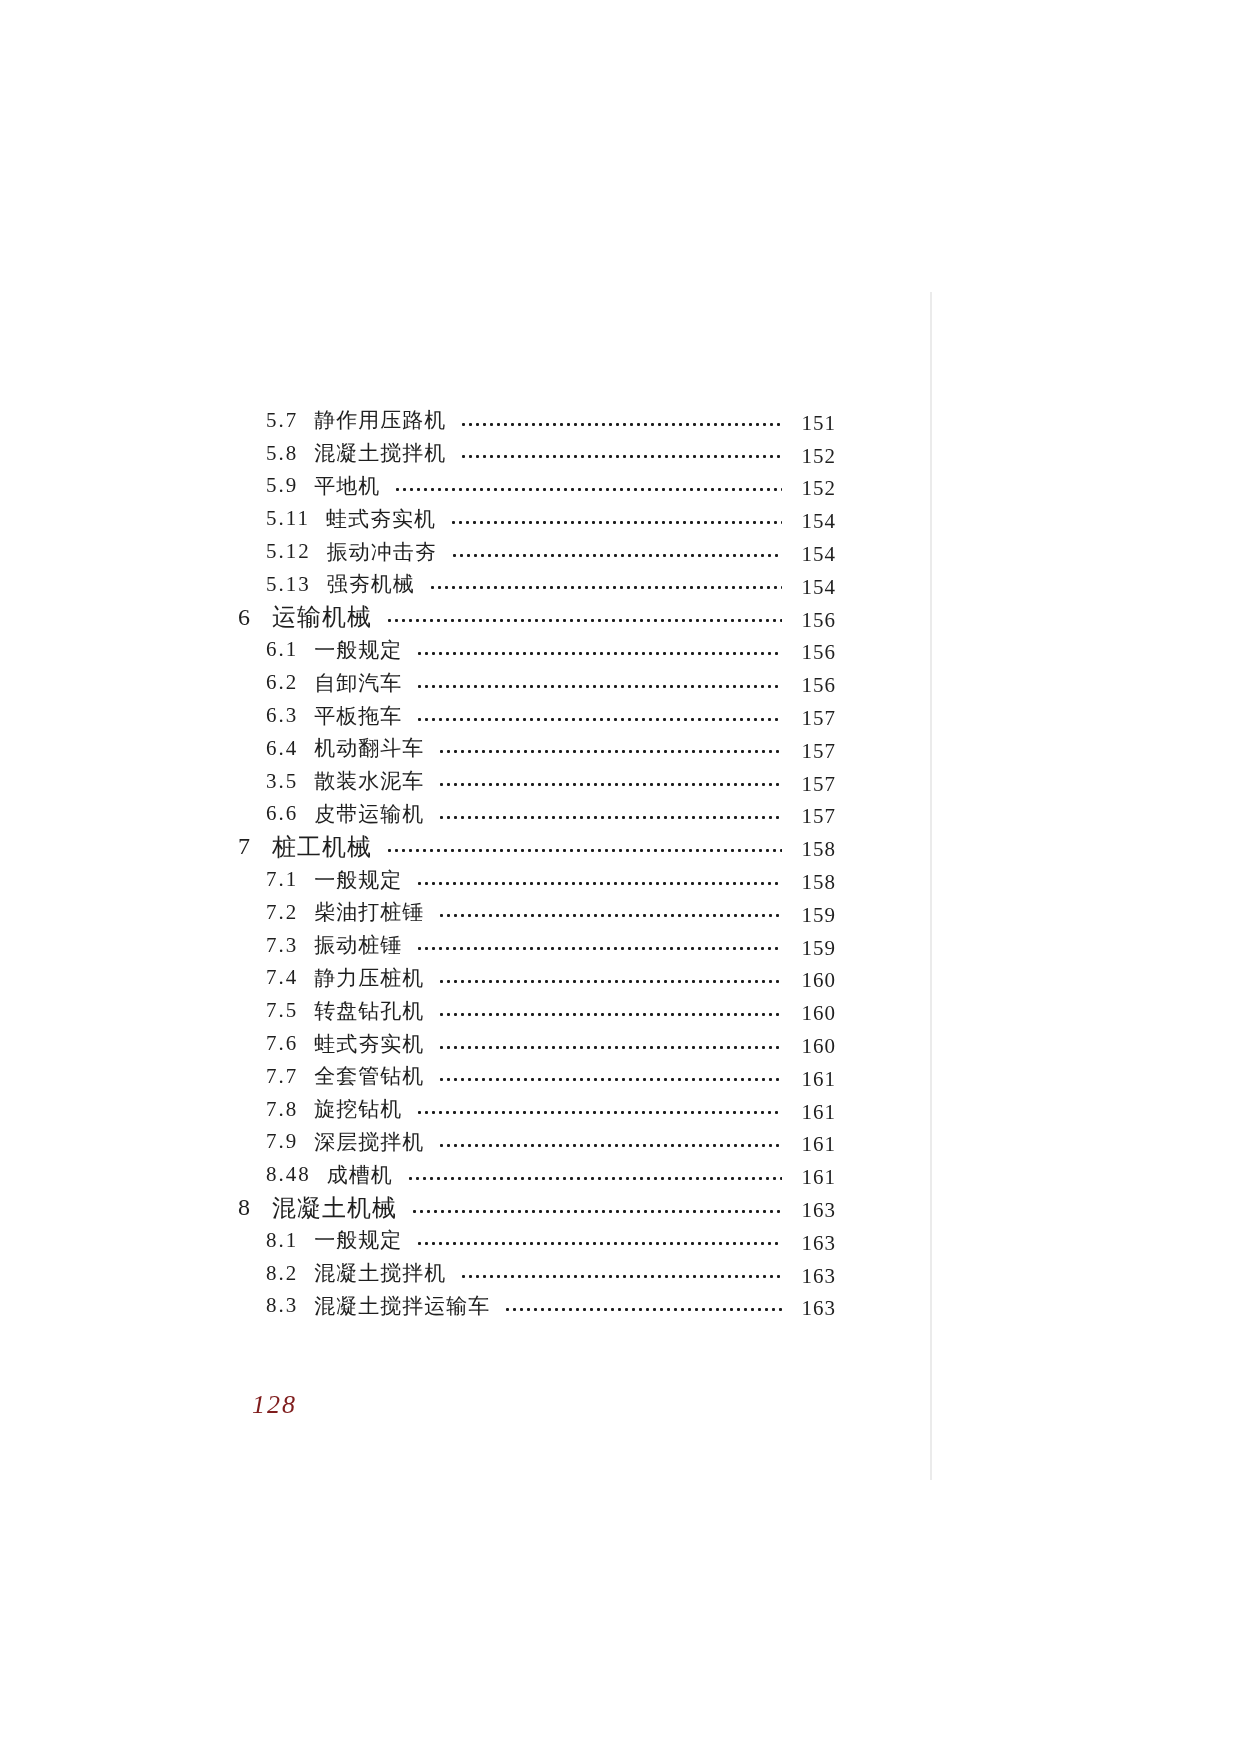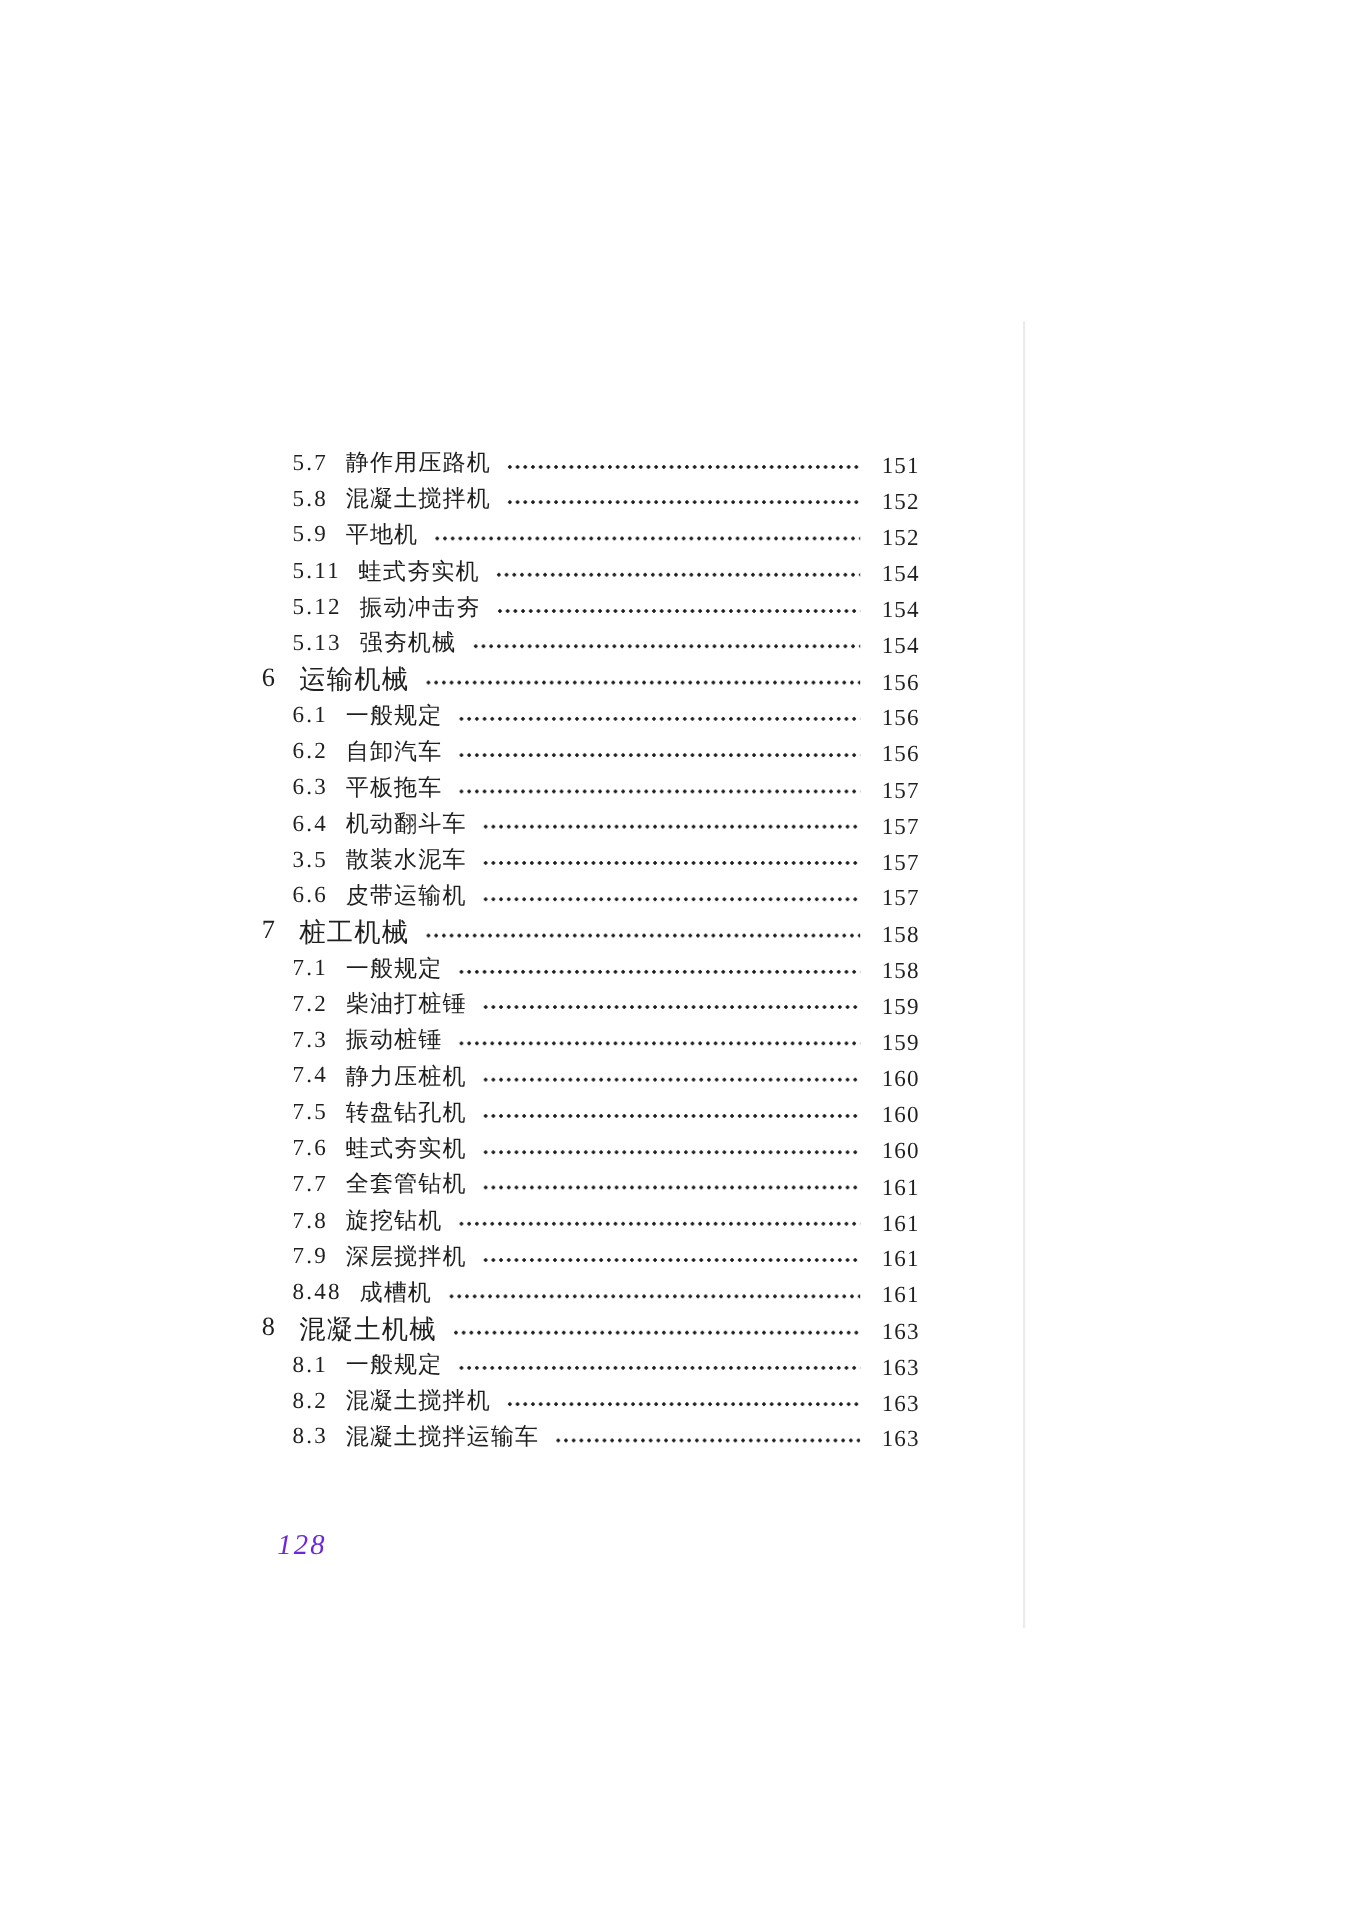--- a/index.html
+++ b/index.html
@@ -73,21 +73,21 @@
     height: 1188px;
     background: #ebebeb;
   }
   .folio {
     position: absolute;
     left: 252px;
     top: 1390px;
     font-size: 26px;
     font-style: italic;
     letter-spacing: 2px;
-    color: #6d28d9;
+    color: #7f1d1d;
   }
 </style>
 </head>
 <body>
 
 <div class="page">
 
   <div class="toc" id="toc">
   <div class="row lv2">
     <span class="num">5.7</span>

